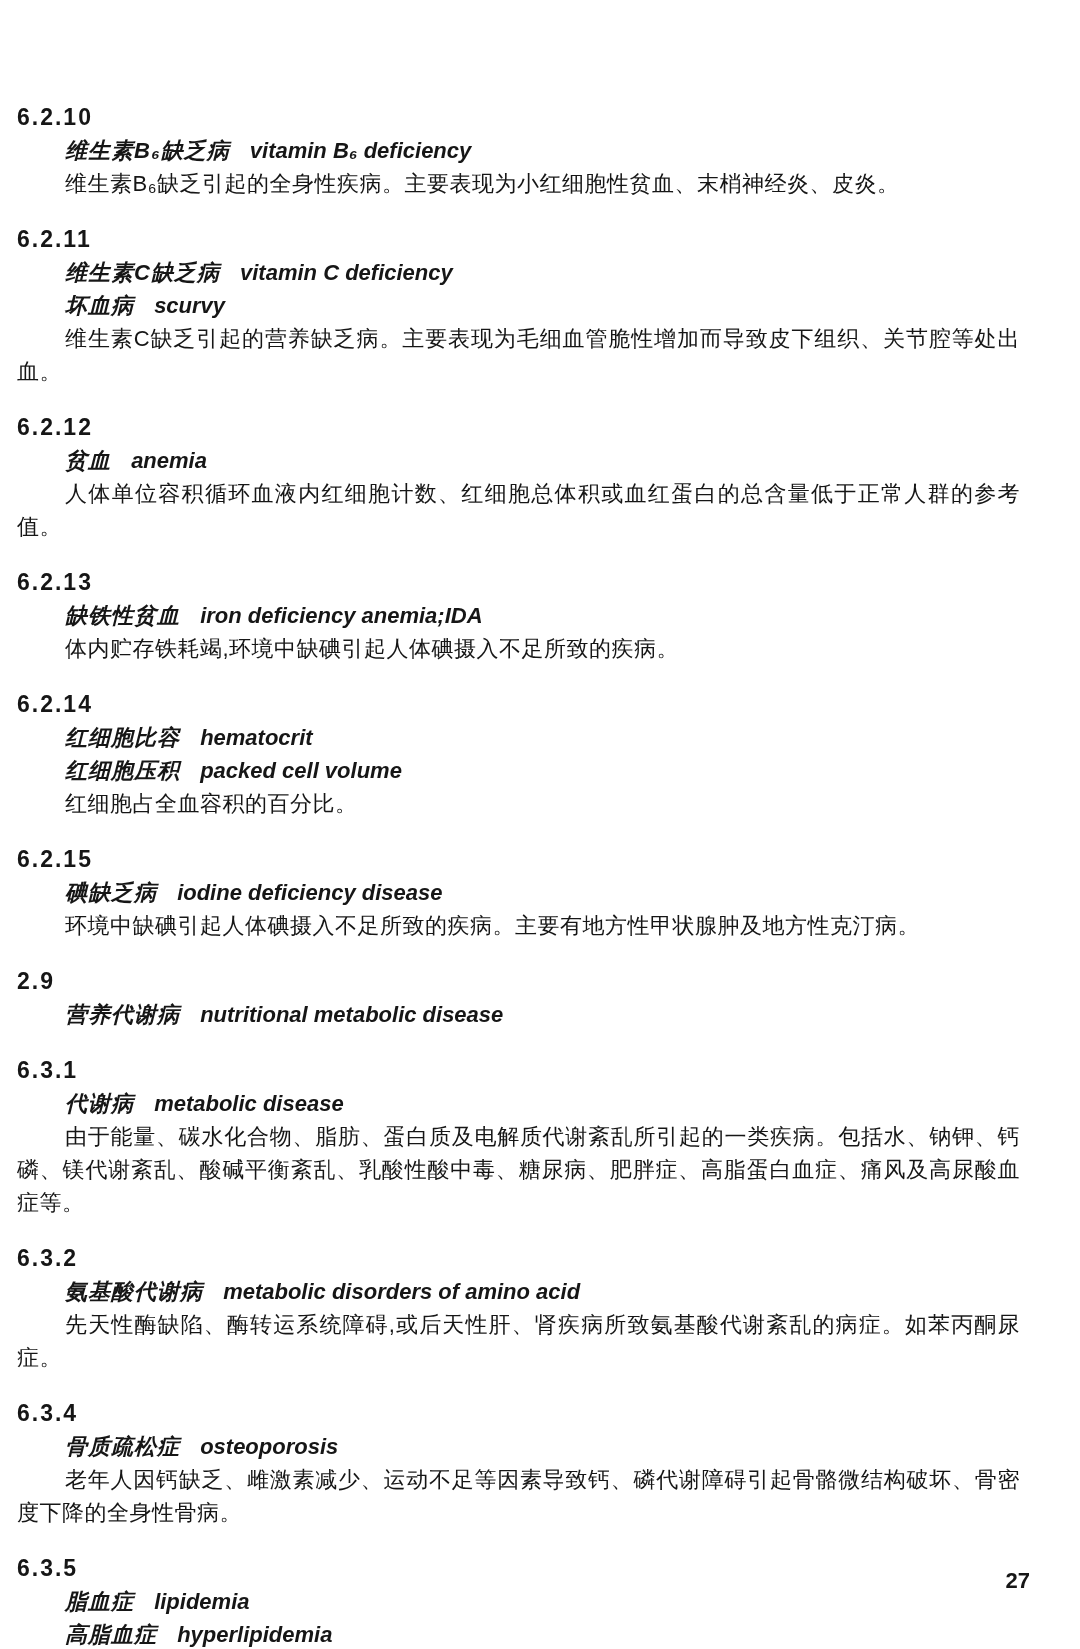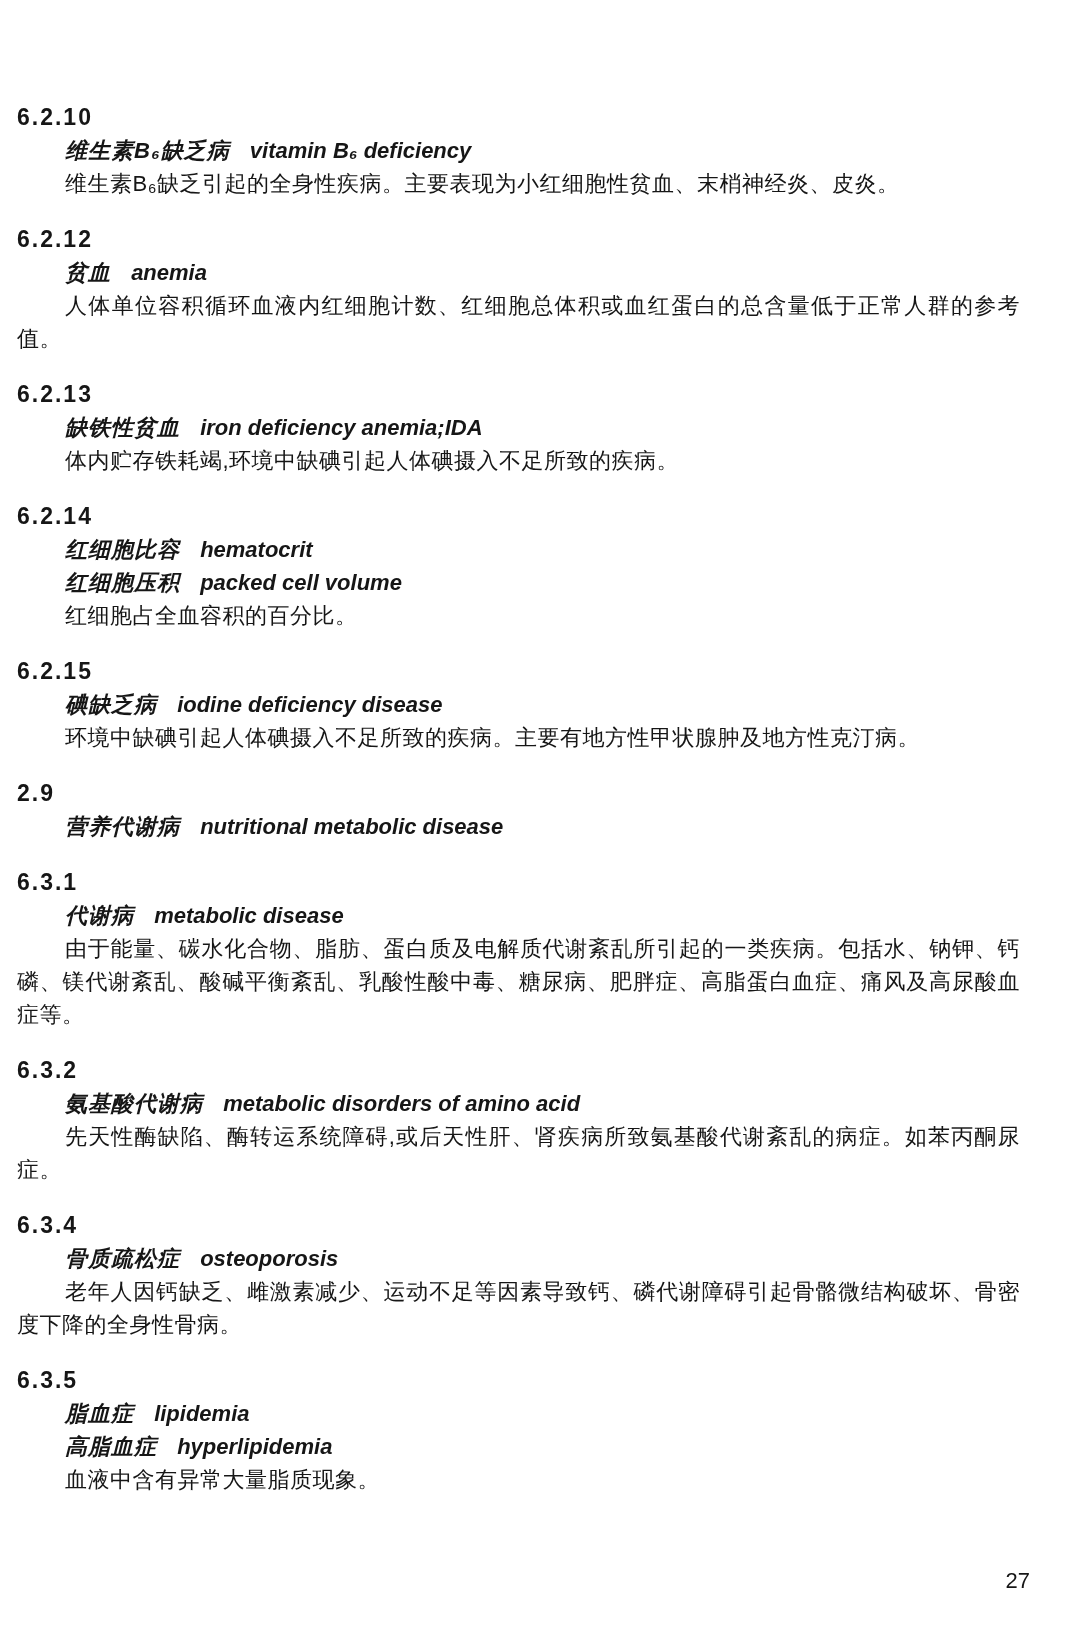--- a/index.html
+++ b/index.html
@@ -46,37 +46,49 @@
     line-height: 33px;
     text-indent: 48px;
     letter-spacing: 0.5px;
     text-align: justify;
   }
   .page-number {
     position: absolute;
     top: 1568px;
     right: 50px;
     font-size: 22px;
-    font-weight: 400;
+    font-weight: 700;
   }
 </style>
 </head>
 <body>
 
 <div class="page-content">
 
   <section class="entry">
     <div class="sec-num">6.2.10</div>
     <div class="term-line">
       <span class="zh">维生素B₆缺乏病</span>
       <span class="en">vitamin B₆ deficiency</span>
     </div>
     <p class="def">维生素B₆缺乏引起的全身性疾病。主要表现为小红细胞性贫血、末梢神经炎、皮炎。</p>
   </section>
 
+  <section class="entry">
+    <div class="sec-num">6.2.11</div>
+    <div class="term-line">
+      <span class="zh">维生素C缺乏病</span>
+      <span class="en">vitamin C deficiency</span>
+    </div>
+    <div class="term-line">
+      <span class="zh">坏血病</span>
+      <span class="en">scurvy</span>
+    </div>
+    <p class="def">维生素C缺乏引起的营养缺乏病。主要表现为毛细血管脆性增加而导致皮下组织、关节腔等处出血。</p>
+  </section>
 
   <section class="entry">
     <div class="sec-num">6.2.12</div>
     <div class="term-line">
       <span class="zh">贫血</span>
       <span class="en">anemia</span>
     </div>
     <p class="def">人体单位容积循环血液内红细胞计数、红细胞总体积或血红蛋白的总含量低于正常人群的参考值。</p>
   </section>
 

